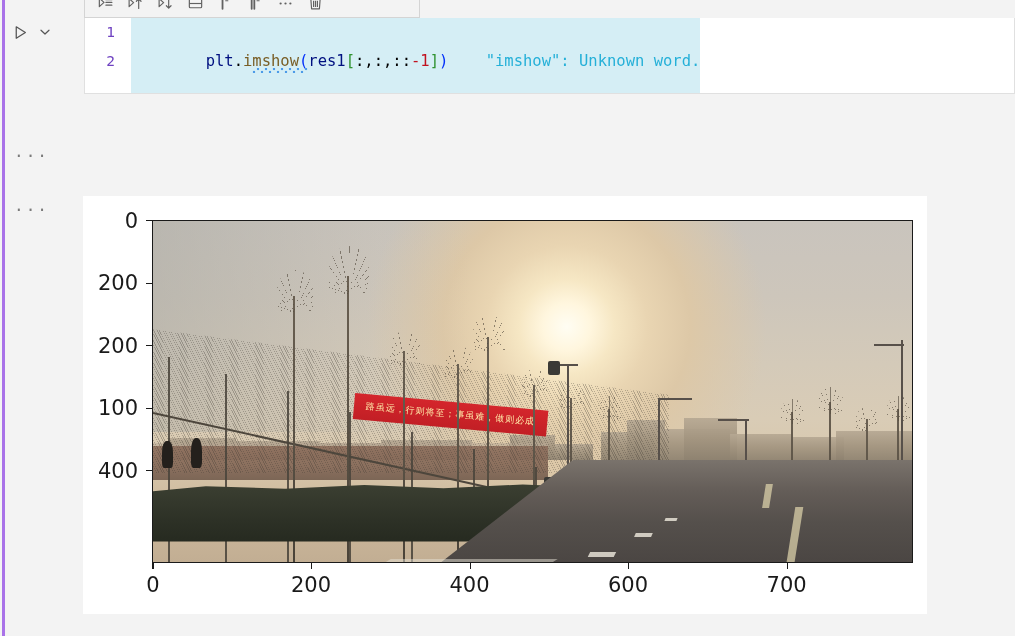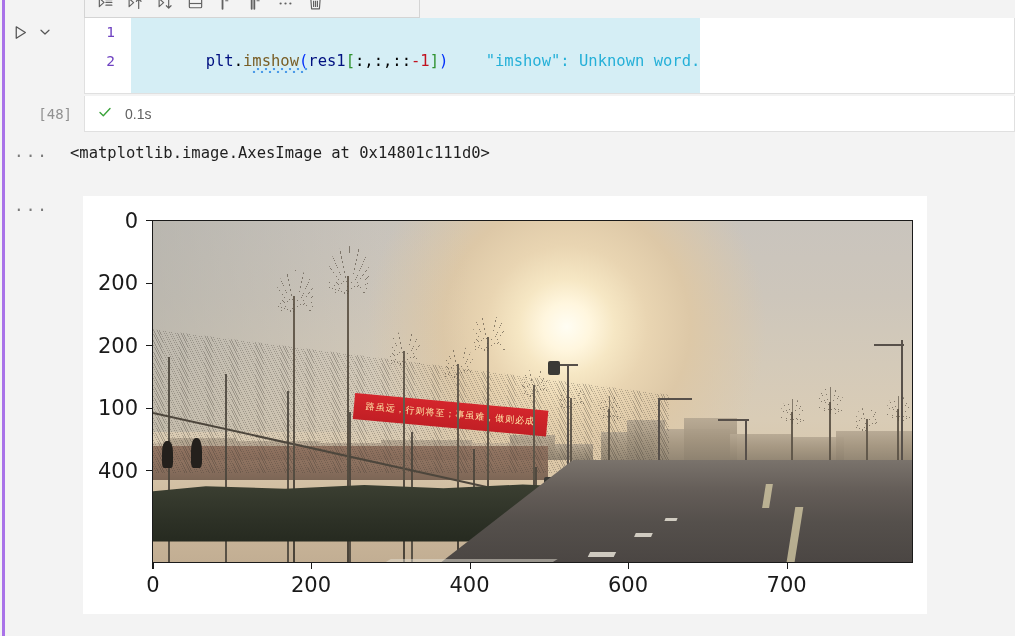--- a/index.html
+++ b/index.html
@@ -343,34 +343,22 @@
     </div>
     <div class="code-line sel">
       <span class="ln">2</span>
       <span class="codetext">
         <span class="t-var">plt</span><span class="t-plain">.</span><span class="t-fn">imshow</span><span class="t-paren">(</span><span class="t-var">res1</span><span class="t-brack">[</span><span class="t-plain">:,:,::</span><span class="t-red">-1</span><span class="t-brack">]</span><span class="t-paren">)</span><span class="t-plain">    </span><span class="t-hint">"imshow": Unknown word.</span>
       </span>
     </div>
     <div class="squiggle"></div>
   </div>
 
-  <div class="status-row">
-    <div class="exec-count">[48]</div>
-    <div class="status-inner">
-      <span class="checkmark">
-        <svg width="16" height="16" viewBox="0 0 16 16" fill="none" stroke="#3aa33a" stroke-width="1.4">
-          <path d="M3 8.4 L6.3 11.7 L13 4.6" stroke-linecap="round" stroke-linejoin="round"></path>
-        </svg>
-      </span>
-      <span class="runtime">0.1s</span>
-    </div>
-  </div>
 
   <div class="out-dots" style="top:146px;">···</div>
-  <div class="out-text">&lt;matplotlib.image.AxesImage at 0x14801c111d0&gt;</div>
 
   <div class="out-dots" style="top:200px;">···</div>
 
   <div class="figure">
     <div class="axes-wrap">
 
       <div class="axes">
         <div class="sky"></div>
         <div class="haze-left"></div>
 

